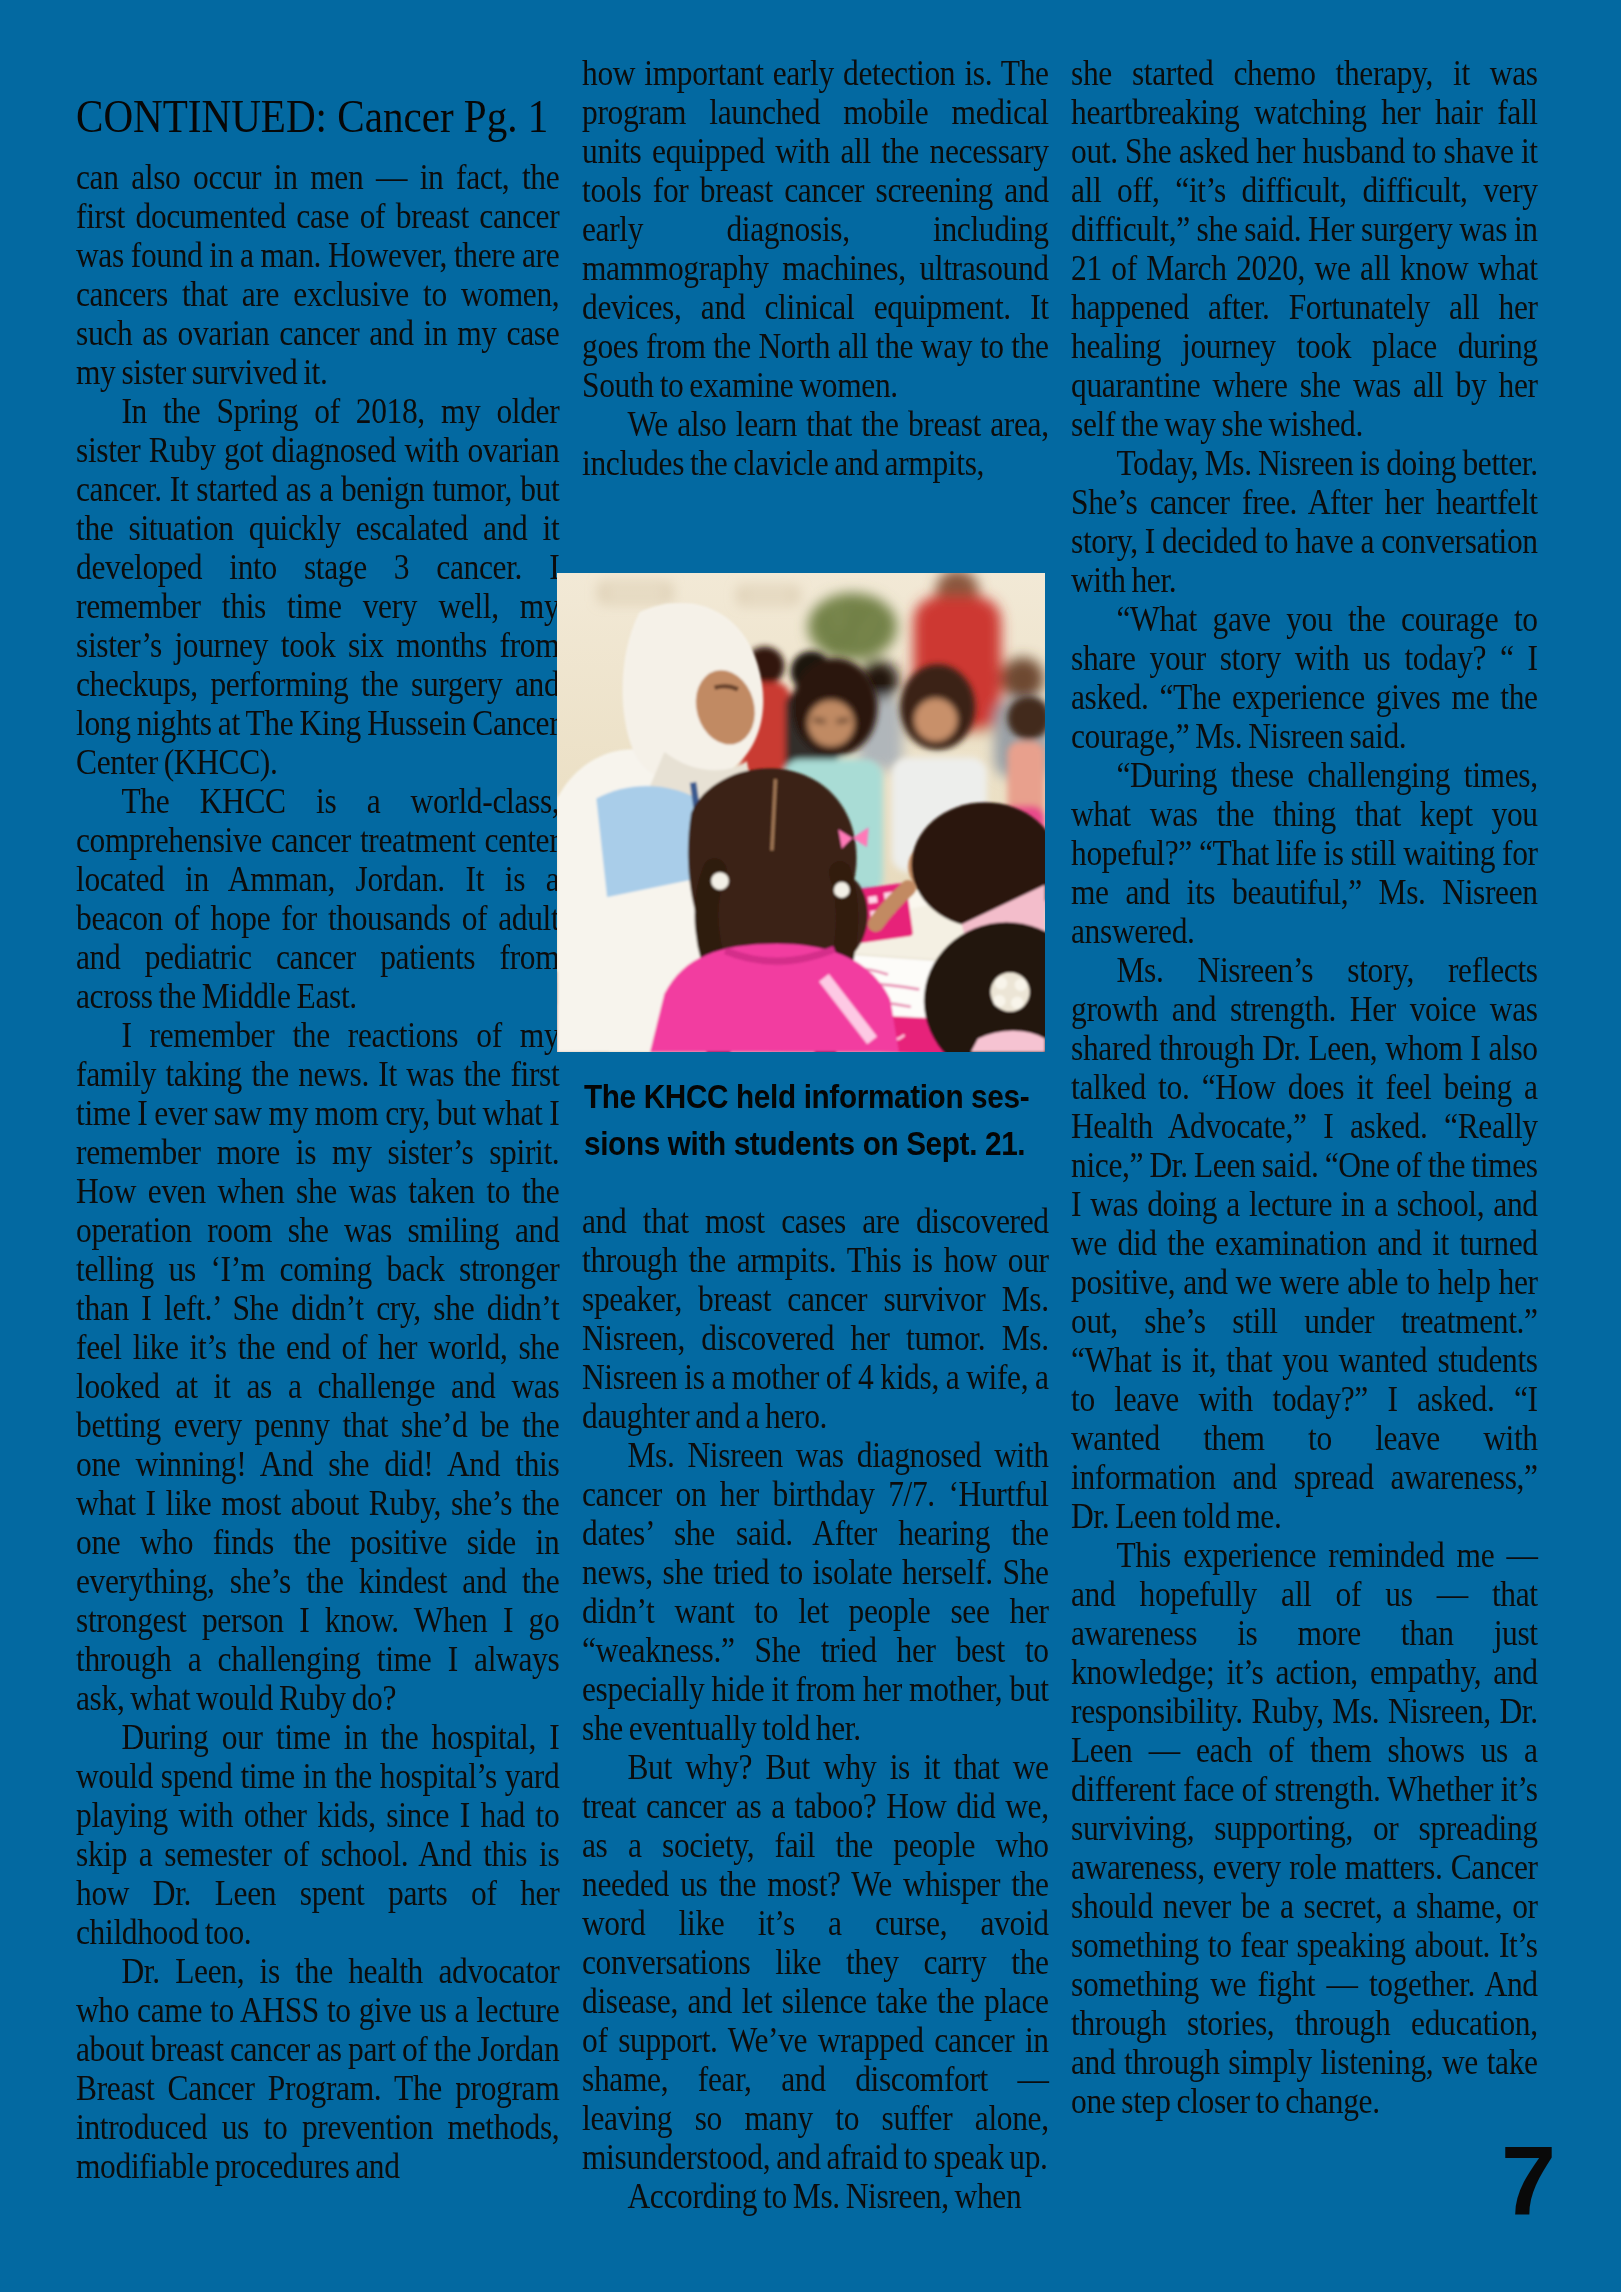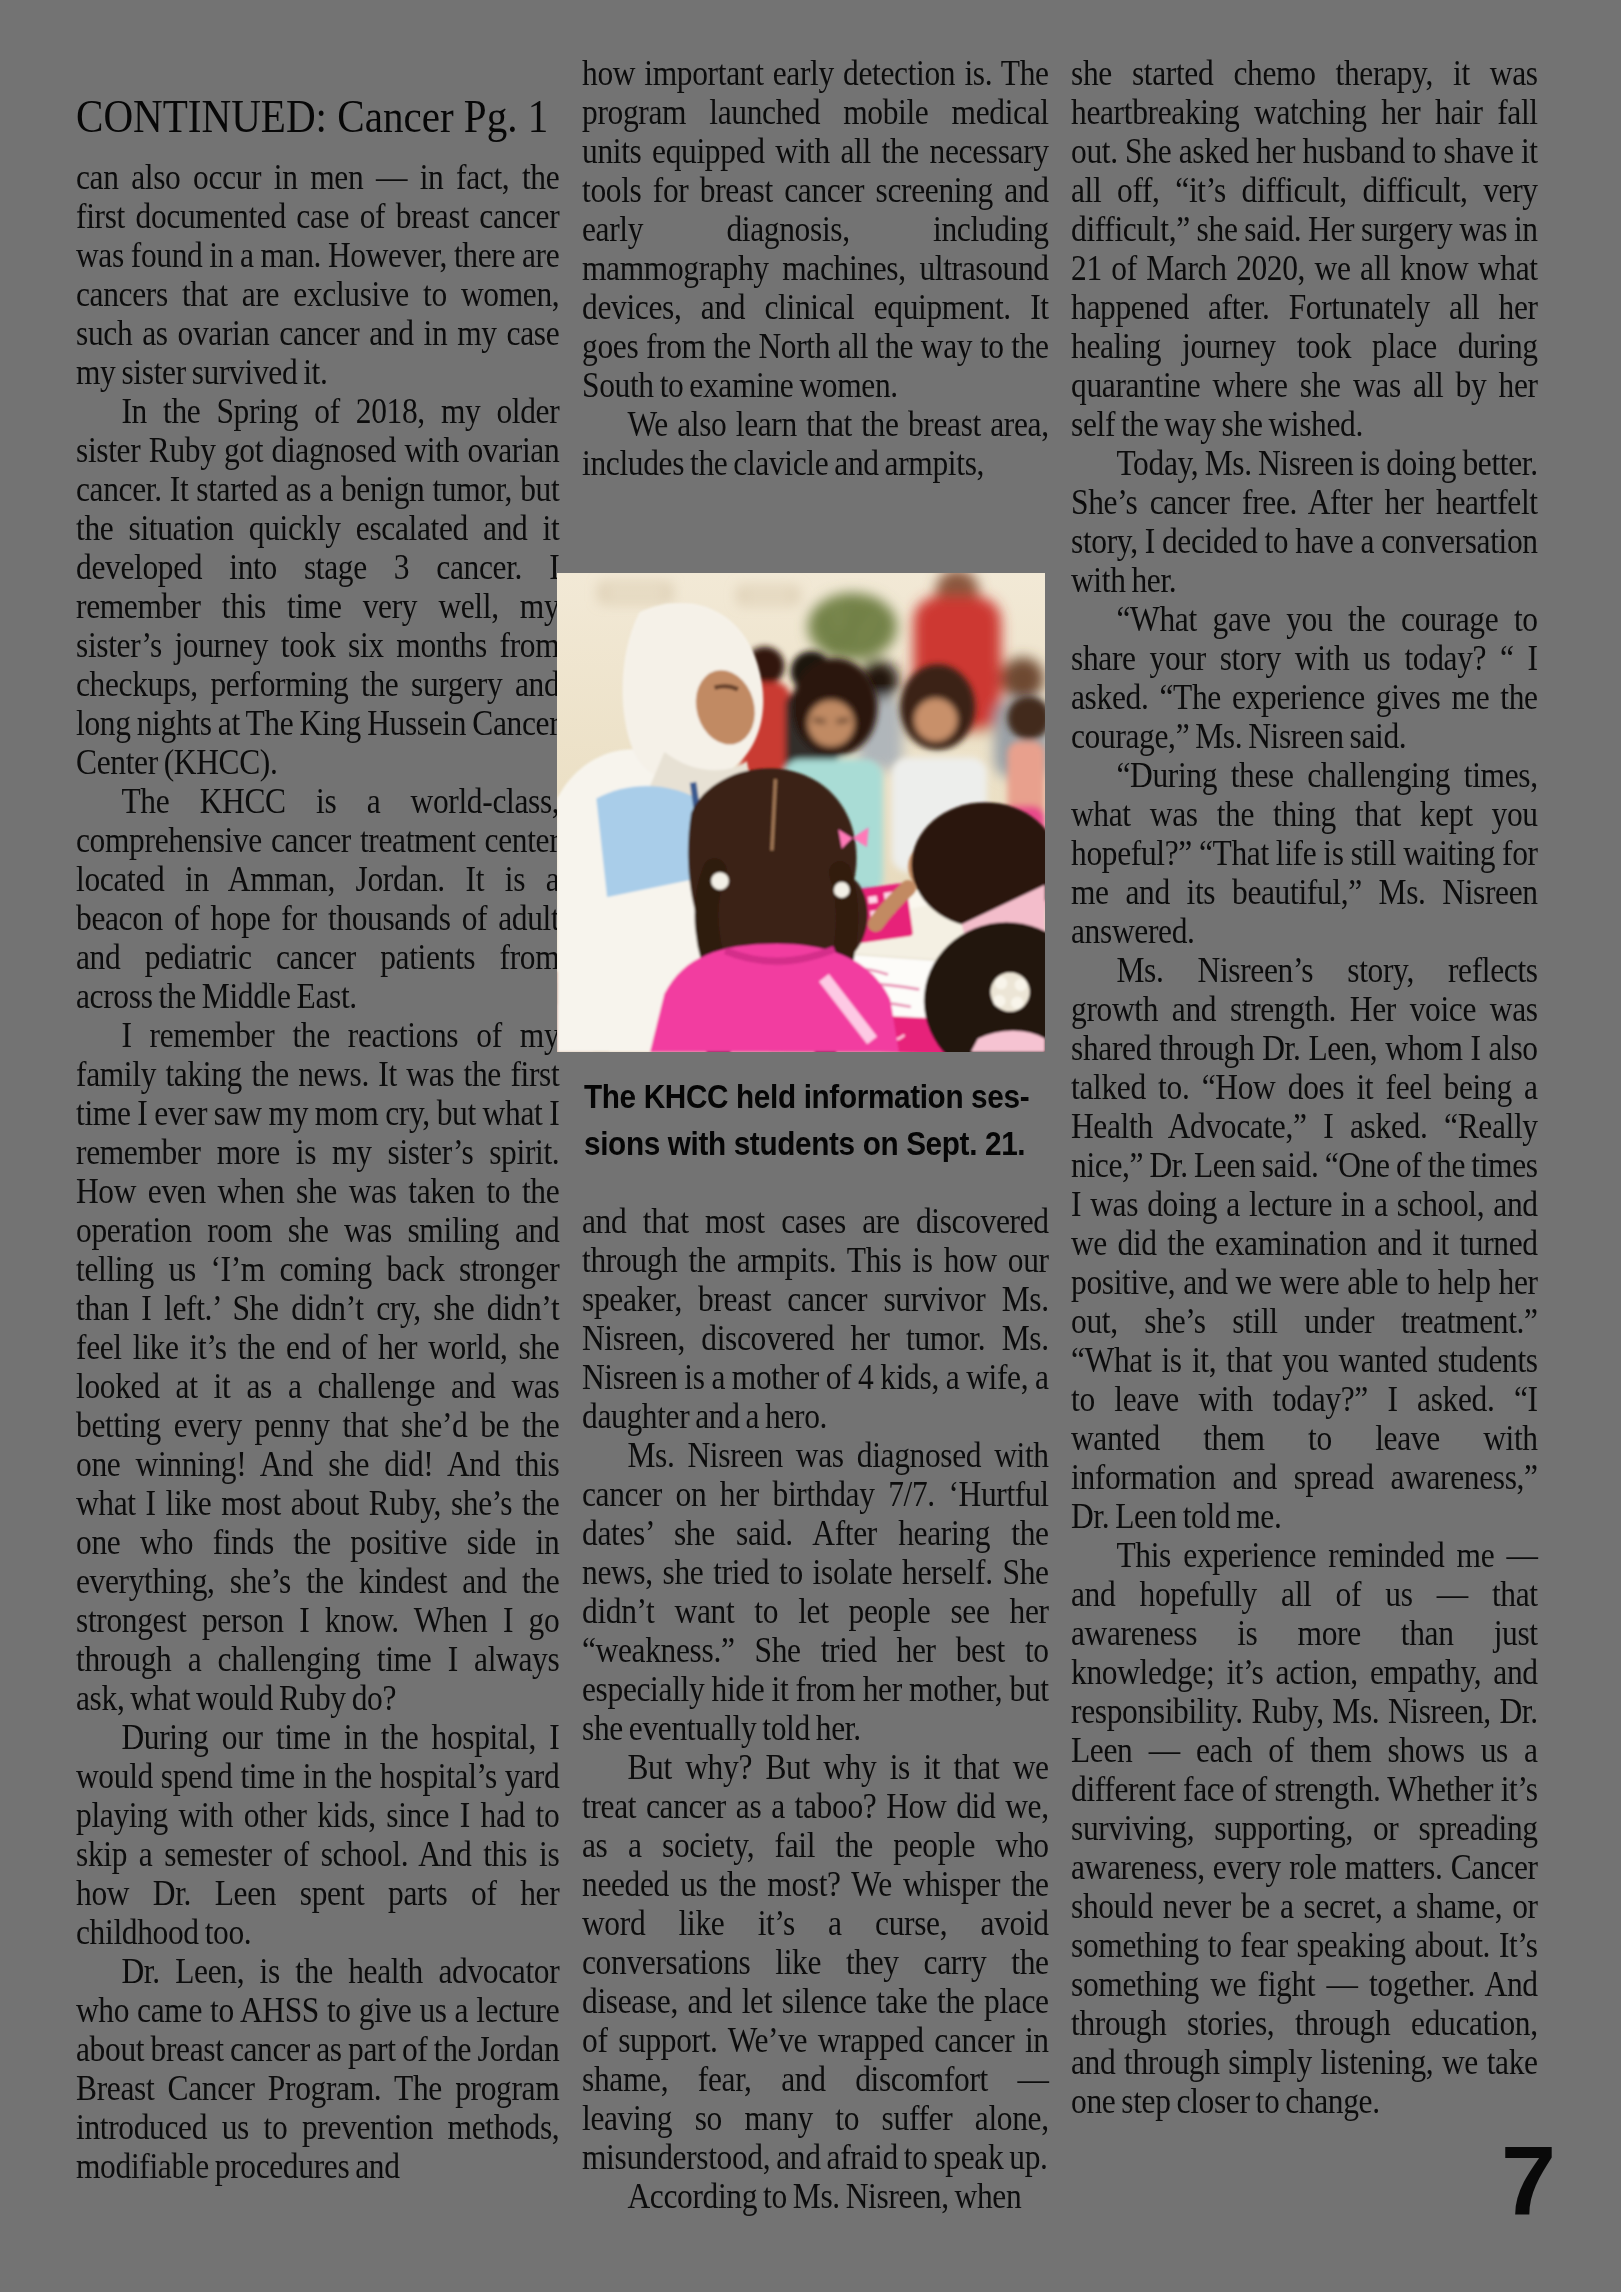--- a/index.html
+++ b/index.html
@@ -1,16 +1,16 @@
 <!DOCTYPE html>
 <html style="font-size:14.3px"><head>
 <meta charset="utf-8">
 <style>
   html,body{margin:0;padding:0;background:#ffffff;}
-  .page{position:relative;width:1621px;height:2293px;background:#737373;overflow:hidden;}
+  .page{position:relative;width:1621px;height:2293px;background:#0369a1;overflow:hidden;}
 
   .col{
     position:absolute;
     font-family:"Liberation Serif", serif;
     font-size:36px;
     line-height:39px;
     color:#0c0c0c;
     text-align:justify;
     letter-spacing:-0.4px;
     word-spacing:-1.8px;

